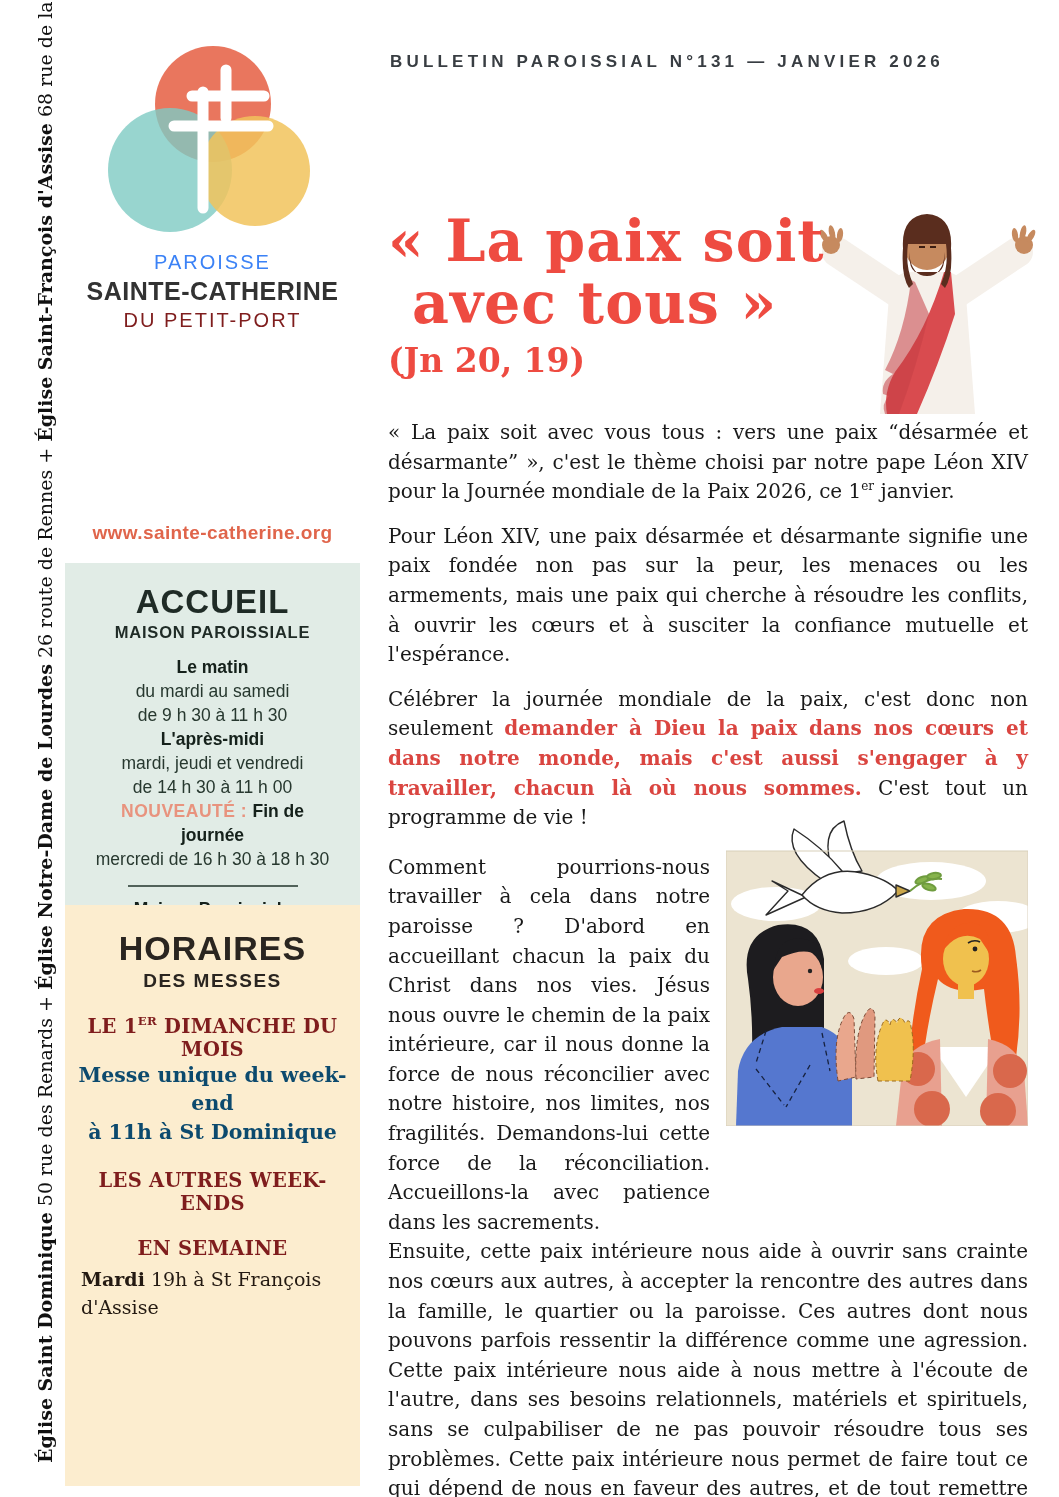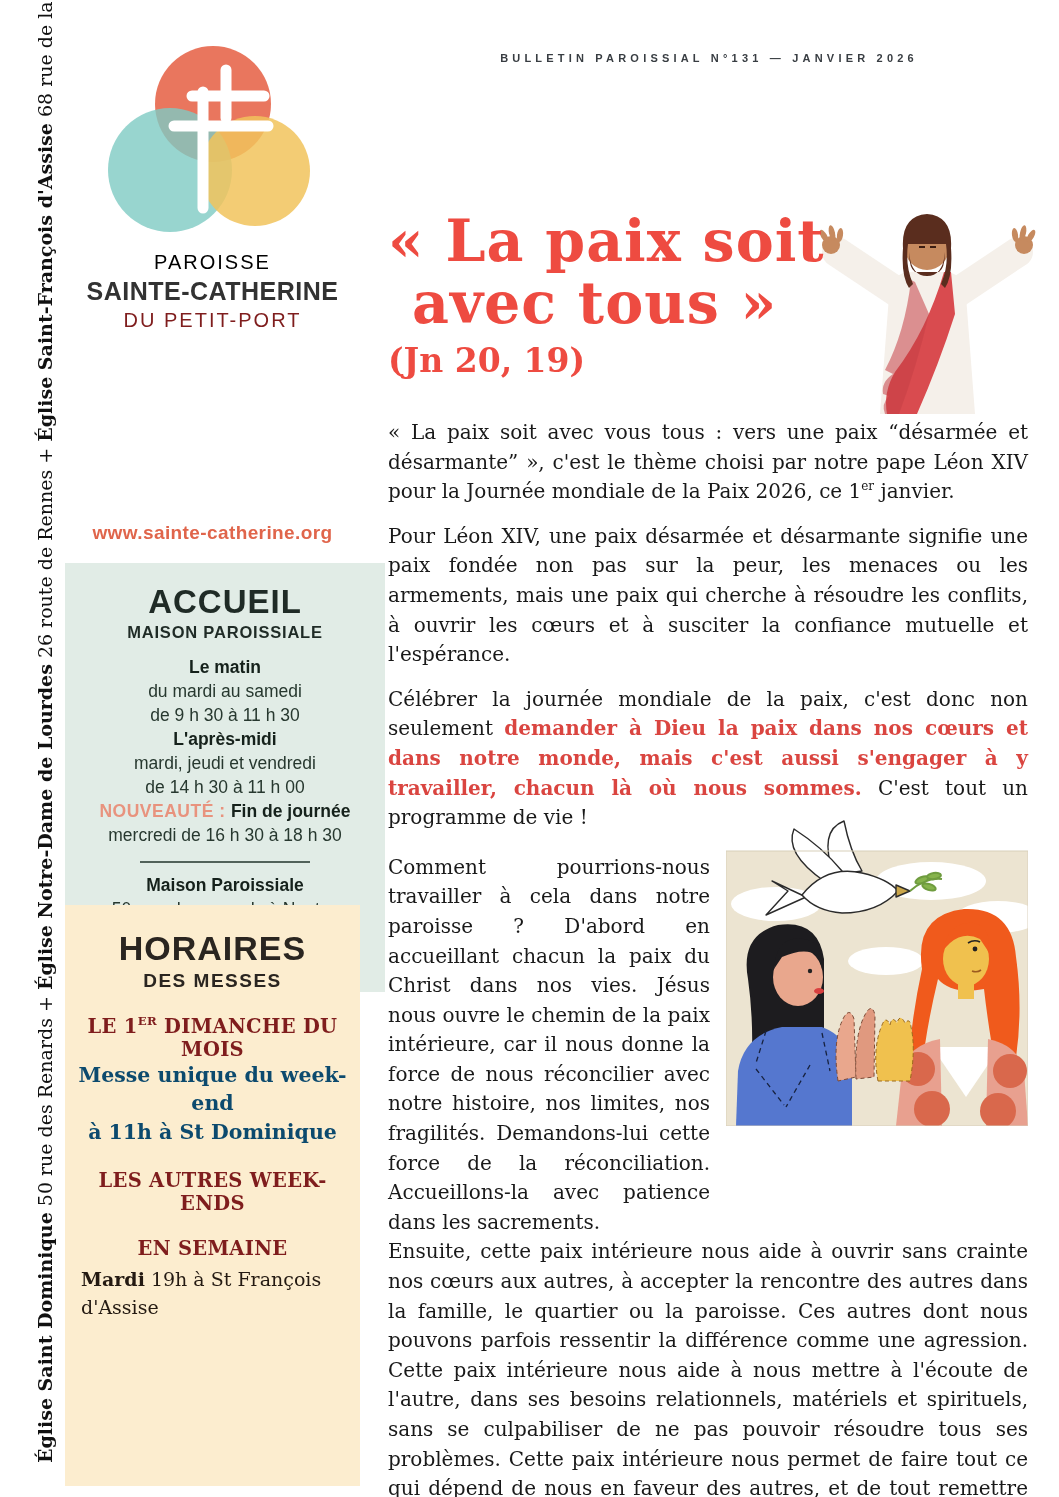--- a/index.html
+++ b/index.html
@@ -13,31 +13,31 @@
   .church-strip{
     position:absolute;left:-595px;top:805px;width:1280px;height:36px;
     transform:rotate(-90deg);
     font-family:"DejaVu Serif",serif;font-size:19px;color:#111;
     text-align:center;white-space:nowrap;line-height:36px;
   }
   .church-strip .b{font-weight:bold;}
   
   .logo-block{position:absolute;left:65px;top:40px;width:295px;text-align:center;}
   .logo-block svg{display:block;margin:0 auto;}
-  .logo-paroisse{font-size:20px;letter-spacing:2px;color:#000000;margin-top:6px;text-align:center;}
+  .logo-paroisse{font-size:20px;letter-spacing:2px;color:#3b82f6;margin-top:6px;text-align:center;}
   .logo-name{font-size:25px;font-weight:bold;letter-spacing:.5px;color:#323232;margin-top:3px;}
   .logo-sub{font-size:20px;letter-spacing:2px;color:#7f1d1d;margin-top:3px;}
   
   .website{
     position:absolute;left:65px;top:522px;width:295px;text-align:center;
     font-size:19px;font-weight:bold;color:#e0654b;letter-spacing:.4px;cursor:pointer;
   }
   
   .accueil{
-    position:absolute;left:65px;top:563px;width:320px;min-height:330px;box-sizing:border-box;
+    position:absolute;left:65px;top:563px;width:295px;min-height:330px;box-sizing:border-box;
     background:#e1ece6;text-align:center;padding:20px 22px 22px;color:#20312b;
   }
   .accueil-title{font-size:33px;font-weight:800;letter-spacing:1px;color:#1f2b26;}
   .accueil-sub{font-size:16.5px;font-weight:800;letter-spacing:.8px;margin-top:2px;color:#1f2b26;}
   .accueil-sched{margin-top:14px;font-size:17.5px;line-height:1.37;color:#27382f;}
   .accueil-sched .b{font-weight:bold;color:#15211b;}
   .nouveaute{color:#e8937e;font-weight:bold;letter-spacing:.5px;}
   .acc-divider{width:170px;border:none;border-top:2px solid#51625a;margin:13px auto 11px;}
   .accueil-contact{font-size:17.5px;line-height:1.37;color:#27382f;}
   .accueil-contact .b{font-weight:bold;color:#15211b;}
@@ -50,22 +50,22 @@
   }
   .hor-title{font-family:"Liberation Sans",sans-serif;font-size:34px;font-weight:800;letter-spacing:1px;color:#2a2520;}
   .hor-sub{font-family:"Liberation Sans",sans-serif;font-size:19px;font-weight:800;letter-spacing:1.5px;color:#2a2520;margin-top:2px;}
   .hor-heading{font-size:19.5px;font-weight:bold;color:#7f1d1d;letter-spacing:.3px;margin-top:22px;}
   .hor-bold-line{font-size:20.5px;font-weight:bold;color:#0c4a6e;line-height:1.4;}
   .hor-lines{text-align:left;padding-left:4px;font-size:19px;color:#241a12;line-height:1.5;margin-top:5px;}
   .hor-lines .b{font-weight:bold;}
   sup{font-size:60%;}
   
   .masthead{
-    position:absolute;left:390px;top:52px;width:638px;text-align:center;
-    font-size:11px;font-weight:600;color:#383d42;letter-spacing:4.2px;white-space:nowrap;
+    position:absolute;left:390px;top:52px;width:638px;text-align:left;
+    font-size:17px;font-weight:600;color:#383d42;letter-spacing:4.2px;white-space:nowrap;
   }
   
   .title-block{position:absolute;left:388px;top:210px;width:460px;color:#ee4b41;font-family:"DejaVu Serif",serif;}
   .title-l1,.title-l2{font-size:57px;font-weight:800;line-height:1.08;letter-spacing:1px;}
   .title-l2{padding-left:24px;}
   .title-ref{font-size:33px;font-weight:800;margin-top:8px;}
   .jesus{position:absolute;left:815px;top:192px;}
   .article{
     position:absolute;left:388px;top:418px;width:640px;
     font-family:"DejaVu Serif",serif;font-size:20px;line-height:1.48;

